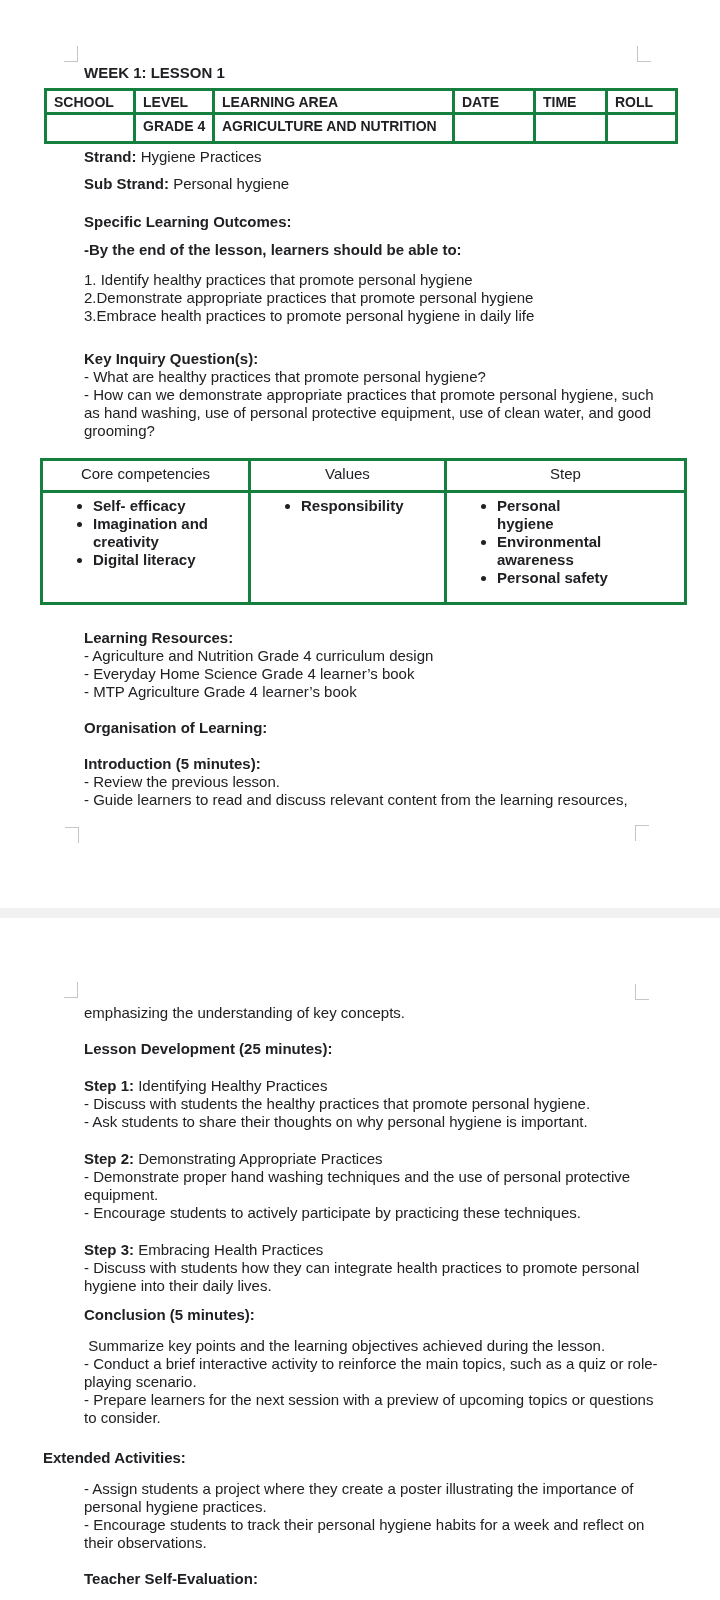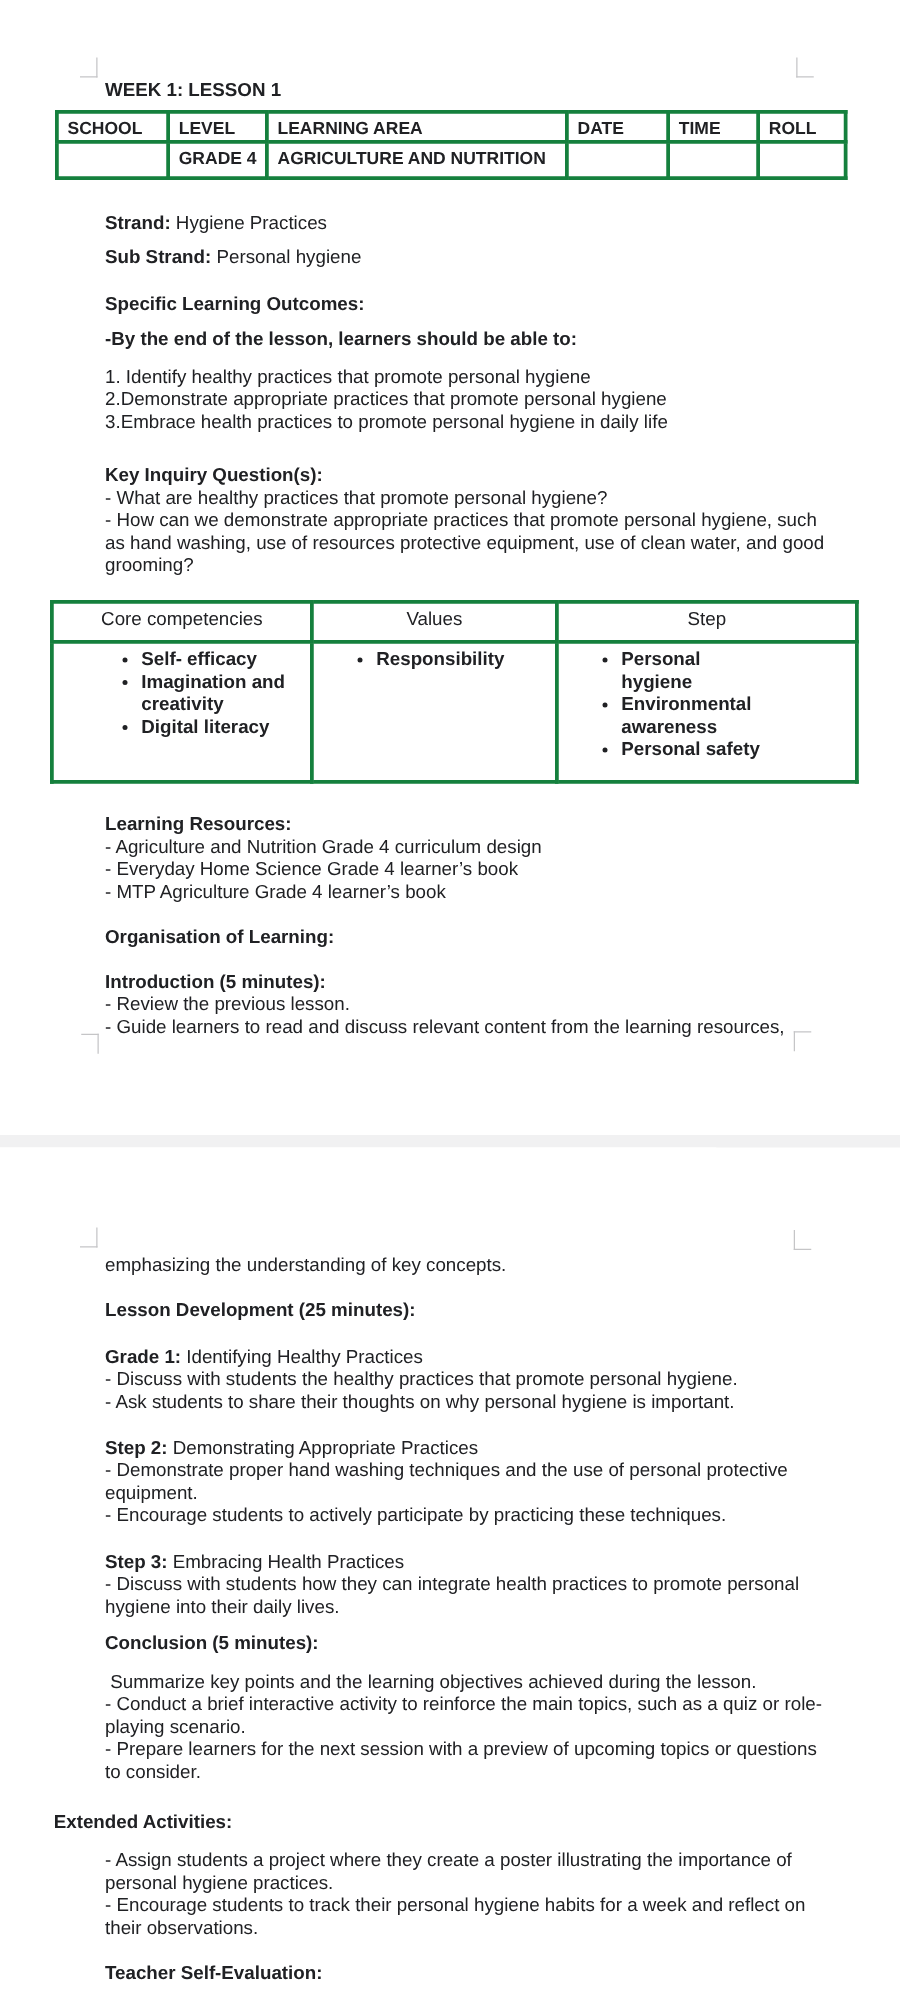--- a/index.html
+++ b/index.html
@@ -31,35 +31,35 @@
 
   
   table { border-collapse:collapse; table-layout:fixed; }
   td { border:3px solid #15803d; overflow:hidden; }
   .info-table { margin:6px 0 0 44px; width:631px; }
   .info-table td { font-size:14px; font-weight:bold; padding:3px 0 2px 7px; vertical-align:top; white-space:nowrap; }
   .info-table tr.hdr td { height:23px; }
   .info-table tr.val td { height:29px; }
 
   
-  .strand-line      { margin-top:26px; }
+  .strand-line      { margin-top:4px; }
   .substrand-line   { margin-top:9px; }
   .outcomes-heading { margin-top:20px; }
   .outcomes-intro   { margin-top:10px; }
   .outcomes-list    { margin-top:12px; }
   .inquiry-heading  { margin-top:25px; }
 
   
   .matrix-table { margin:18px 0 0 40px; width:644px; }
   .matrix-table td { vertical-align:top; }
   .matrix-table tr.hdr td { height:32px; font-size:15px; text-align:center; padding-top:4px; font-weight:normal; }
   .matrix-table tr.body td { height:112px; padding-top:2px; }
   .matrix-table ul { list-style:disc; margin:2px 0 0 0; padding-left:50px; }
   .matrix-table li { font-size:15px; line-height:18px; font-weight:bold; }
-  .col-core li { max-width:128px;margin-left:20px; }
+  .col-core li { max-width:128px; }
   .col-pcis li { max-width:112px; }
 
   .resources-heading    { margin-top:24px; }
   .organisation-heading { margin-top:18px; }
   .introduction-heading { margin-top:18px; }
 
   
   .continuation     { margin-top:86px; }
   .development-heading { margin-top:18px; }
   .step-heading     { margin-top:19px; }
@@ -117,21 +117,21 @@
     <div class="outcomes-list text-block">
       <div class="line">1. Identify healthy practices that promote personal hygiene</div>
       <div class="line">2.Demonstrate appropriate practices that promote personal hygiene</div>
       <div class="line">3.Embrace health practices to promote personal hygiene in daily life</div>
     </div>
 
     <div class="line bold text-block inquiry-heading">Key Inquiry Question(s):</div>
     <div class="text-block">
       <div class="line">- What are healthy practices that promote personal hygiene?</div>
       <div class="line">- How can we demonstrate appropriate practices that promote personal hygiene, such</div>
-      <div class="line">as hand washing, use of resources protective equipment, use of clean water, and good</div>
+      <div class="line">as hand washing, use of personal protective equipment, use of clean water, and good</div>
       <div class="line">grooming?</div>
     </div>
 
     <table class="matrix-table">
       <colgroup>
         <col style="width:208px">
           <col style="width:196px">
           <col style="width:240px">
       </colgroup>
       <tbody>
@@ -181,21 +181,21 @@
   </div>
 
   <div class="page-gap"></div>
 
   <div class="page page-2">
 
     <div class="line text-block continuation">emphasizing the understanding of key concepts.</div>
 
     <div class="line bold text-block development-heading">Lesson Development (25 minutes):</div>
 
-    <div class="line text-block step-heading"><span class="bold">Grade 1:</span> <span>Identifying Healthy Practices</span></div>
+    <div class="line text-block step-heading"><span class="bold">Step 1:</span> <span>Identifying Healthy Practices</span></div>
     <div class="text-block">
       <div class="line">- Discuss with students the healthy practices that promote personal hygiene.</div>
       <div class="line">- Ask students to share their thoughts on why personal hygiene is important.</div>
     </div>
 
     <div class="line text-block step-heading"><span class="bold">Step 2:</span> <span>Demonstrating Appropriate Practices</span></div>
     <div class="text-block">
       <div class="line">- Demonstrate proper hand washing techniques and the use of personal protective</div>
       <div class="line">equipment.</div>
       <div class="line">- Encourage students to actively participate by practicing these techniques.</div>

